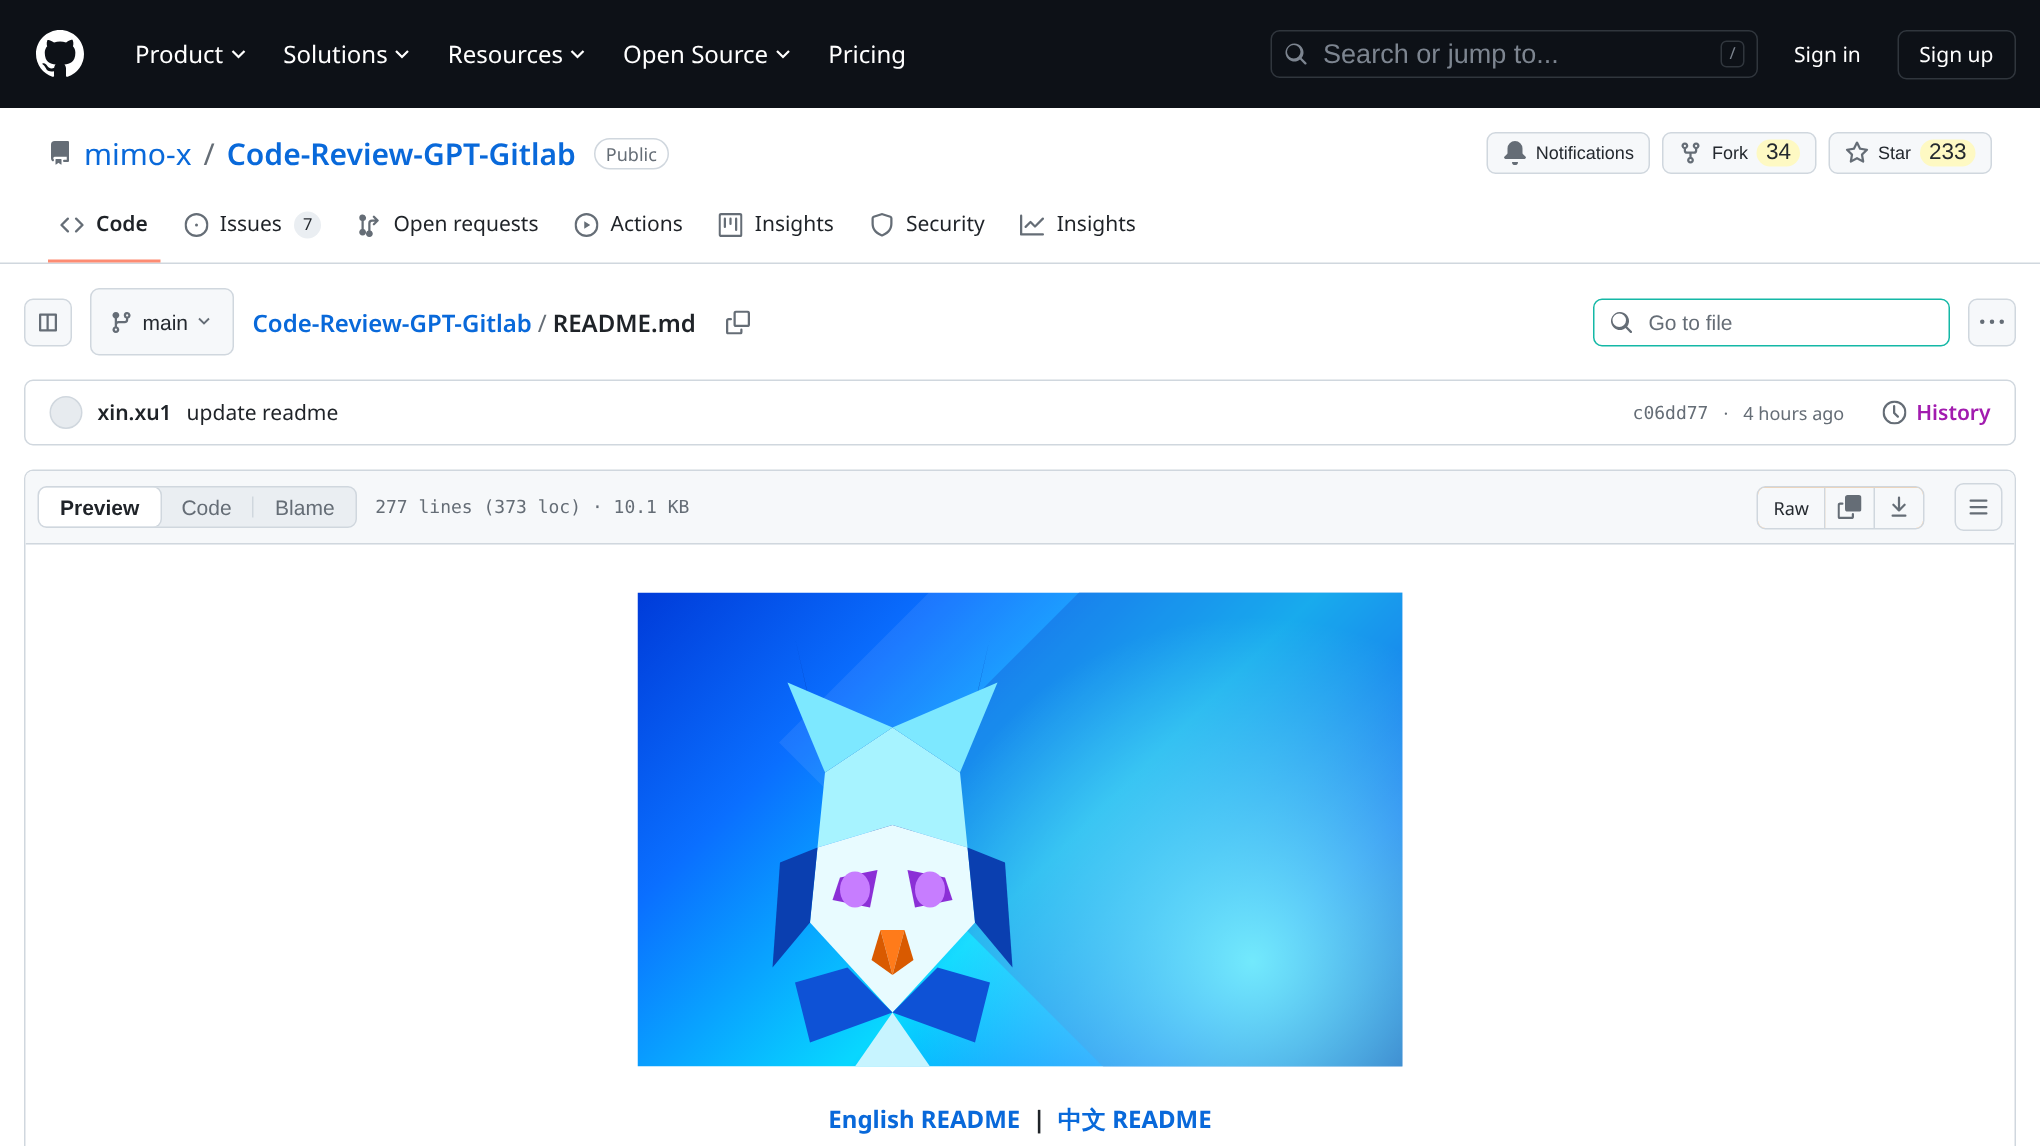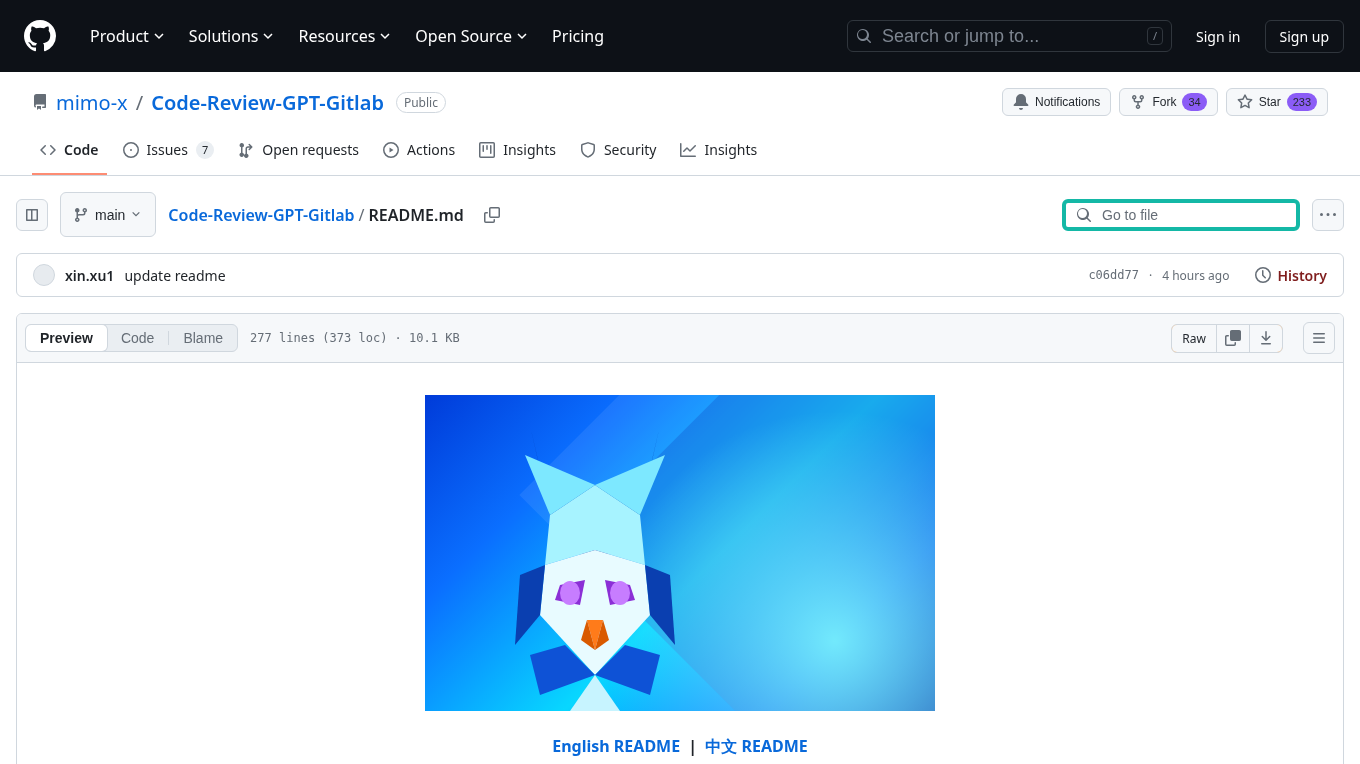--- a/index.html
+++ b/index.html
@@ -114,24 +114,24 @@
     height: 28px;
     border: 1px solid #d0d7de;
     border-radius: 6px;
     background: #f6f8fa;
     padding: 0 10px;
     font-size: 12px;
     color: #24292f;
     cursor: pointer;
   }
   .count-badge {
-    background: #8b5cf6;
+    background: #fef9c3;
     border-radius: 2em;
     padding: 0 6px;
-    font-size: 11px;
+    font-size: 15px;
     line-height: 18px;
     color: #24292f;
   }
   .repo-actions { display: flex; gap: 8px; }
 
   .repo-tabs {
     display: flex;
     gap: 8px;
     margin-top: 16px;
   }
@@ -201,21 +201,21 @@
   }
   .breadcrumbs .crumb-link { color: #0969da; font-weight: 600; }
   .breadcrumbs .crumb-sep  { color: #656d76; }
   .breadcrumbs .crumb-cur  { font-weight: 600; color: #1f2328; }
   .go-to-file {
     display: flex;
     align-items: center;
     gap: 8px;
     height: 32px;
     width: 238px;
-    border: 4px solid #14b8a6;
+    border: 1px solid #14b8a6;
     border-radius: 6px;
     padding: 0 10px;
     color: #656d76;
   }
   .go-to-file input {
     border: none;
     outline: none;
     font-size: 14px;
     flex: 1;
   }
@@ -243,21 +243,21 @@
   .commit-spacer { flex: 1; }
   .sha { color: #656d76; font-size: 12px; font-family: ui-monospace, SFMono-Regular, Menlo, monospace; }
   .ago { color: #656d76; font-size: 12px; }
   .history-link {
     display: flex;
     align-items: center;
     gap: 6px;
     font-weight: 600;
     font-size: 14px;
     cursor: pointer;
-    color: #7f1d1d;
+    color: #a21caf;
   }
 
   
   .file-box {
     border: 1px solid #d0d7de;
     border-radius: 6px;
     overflow: hidden;
   }
   .view-toolbar {
     display: flex;

